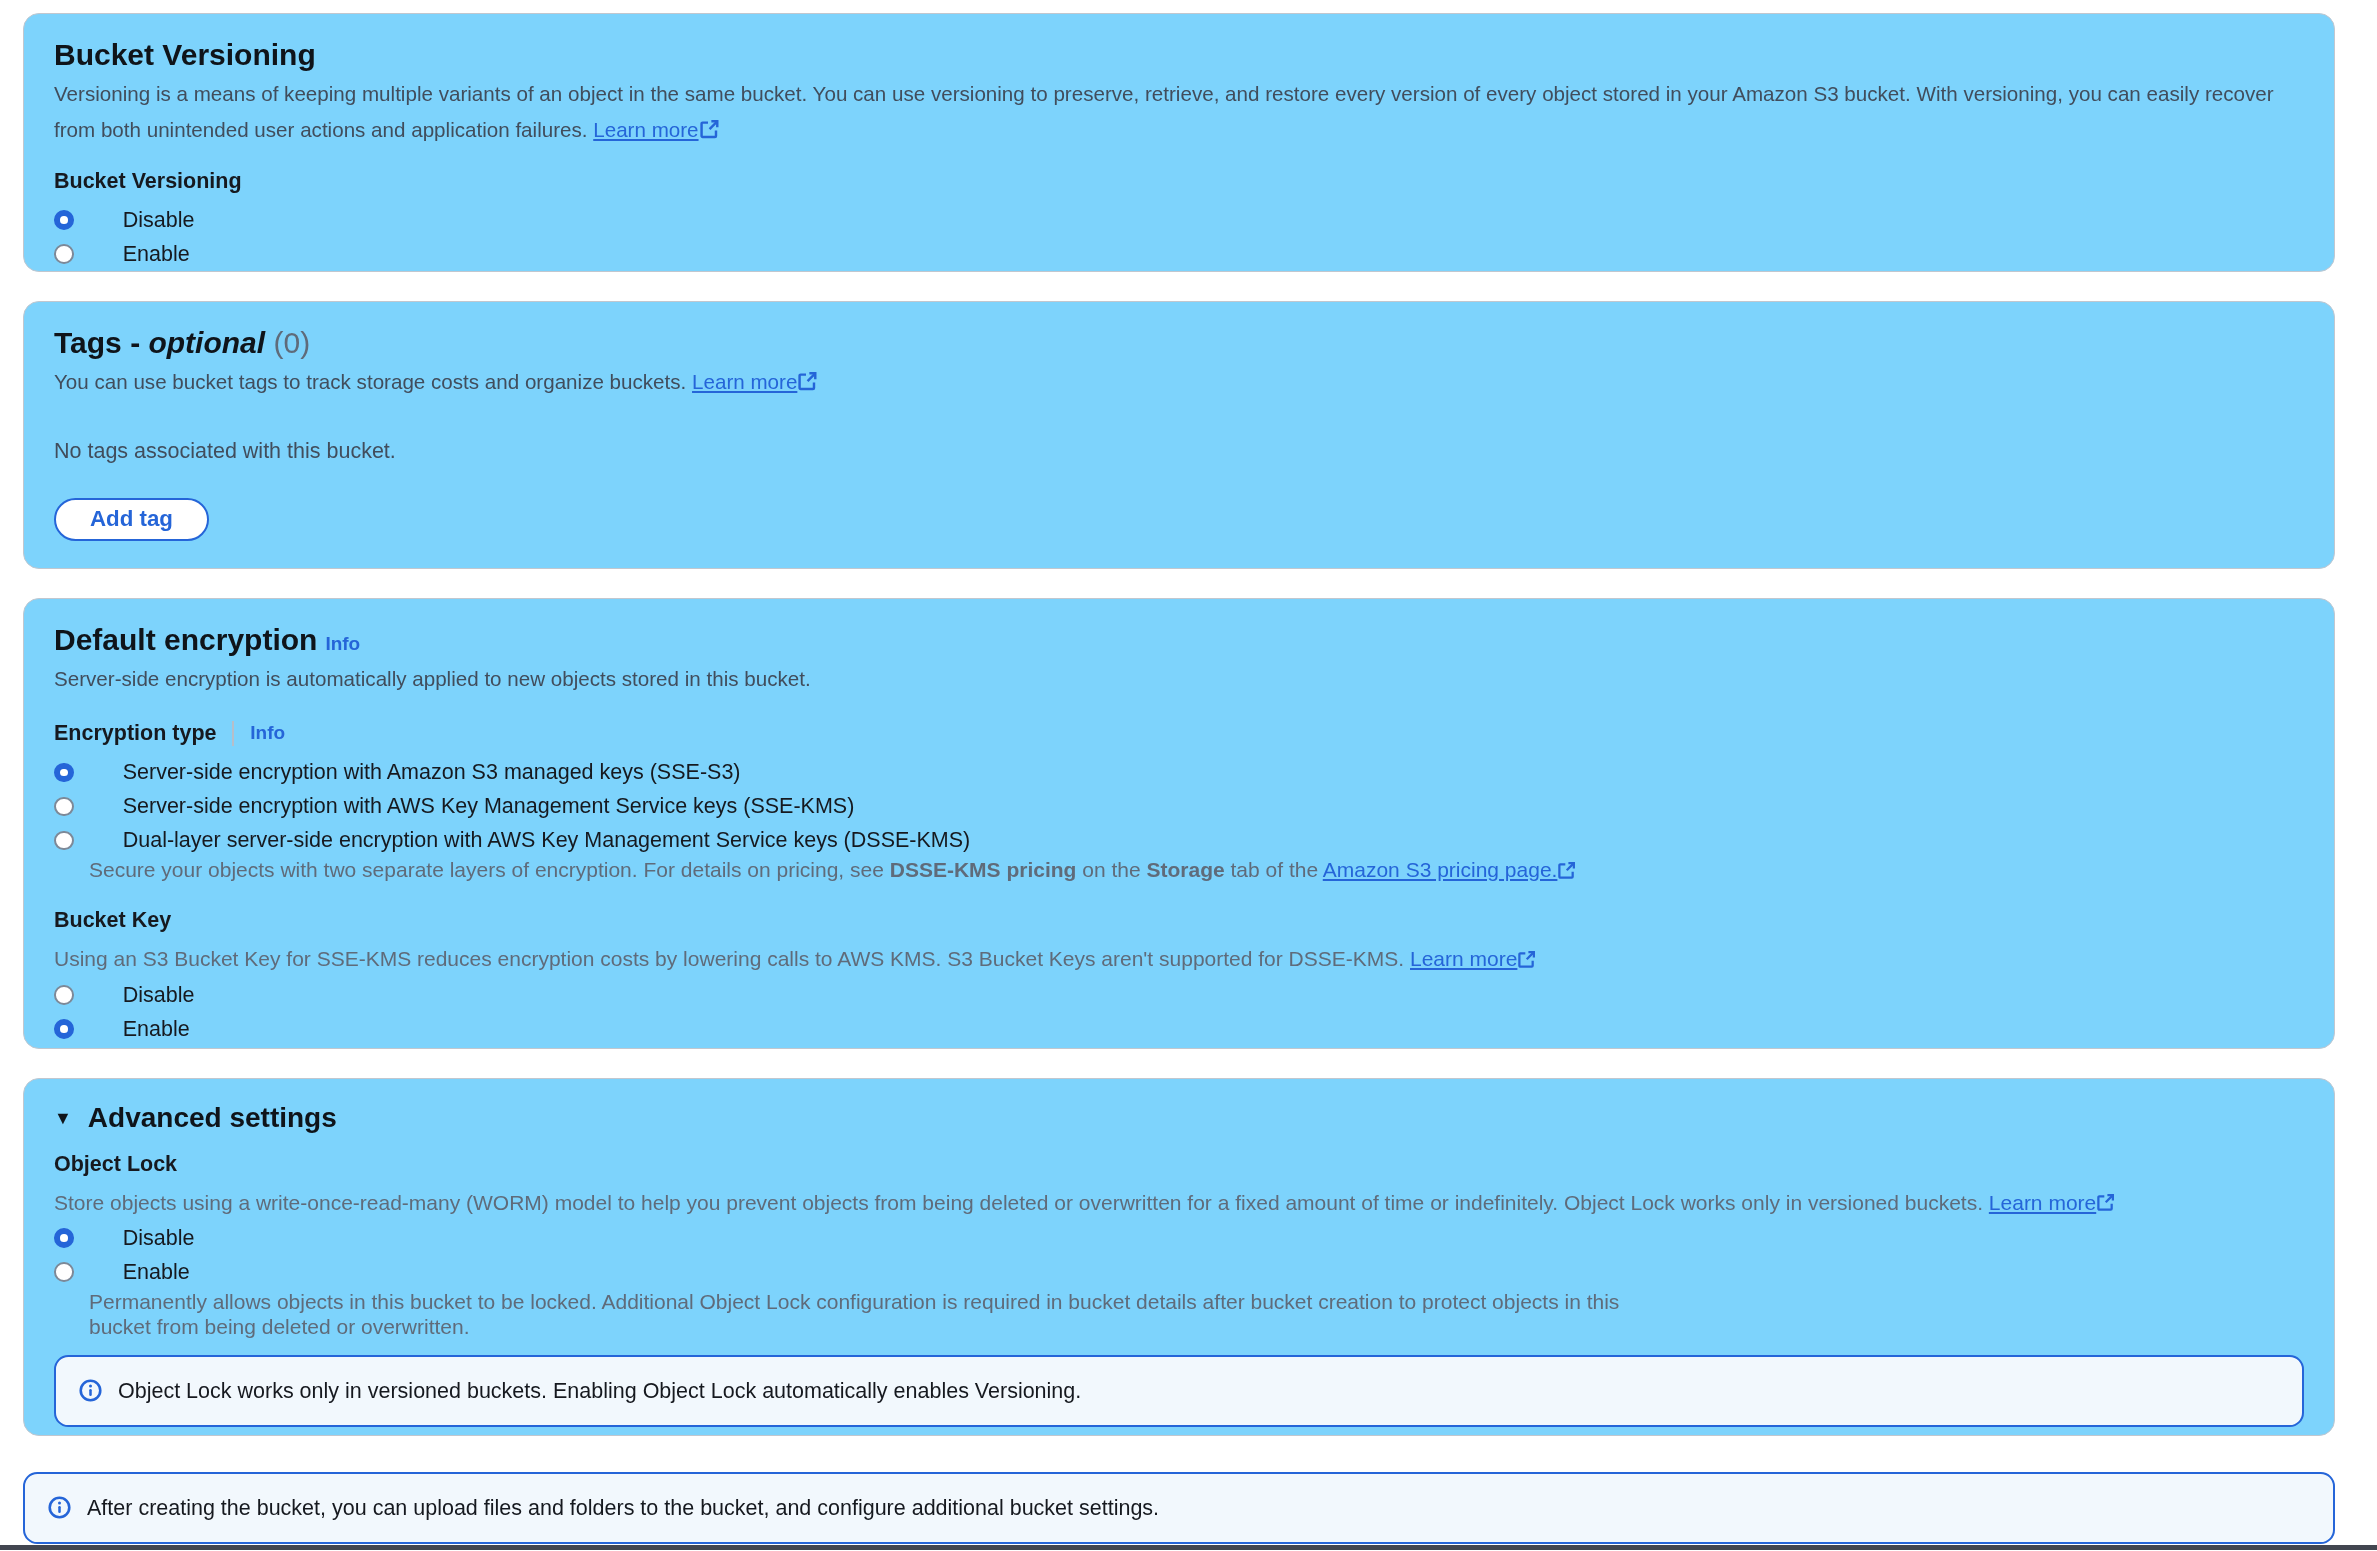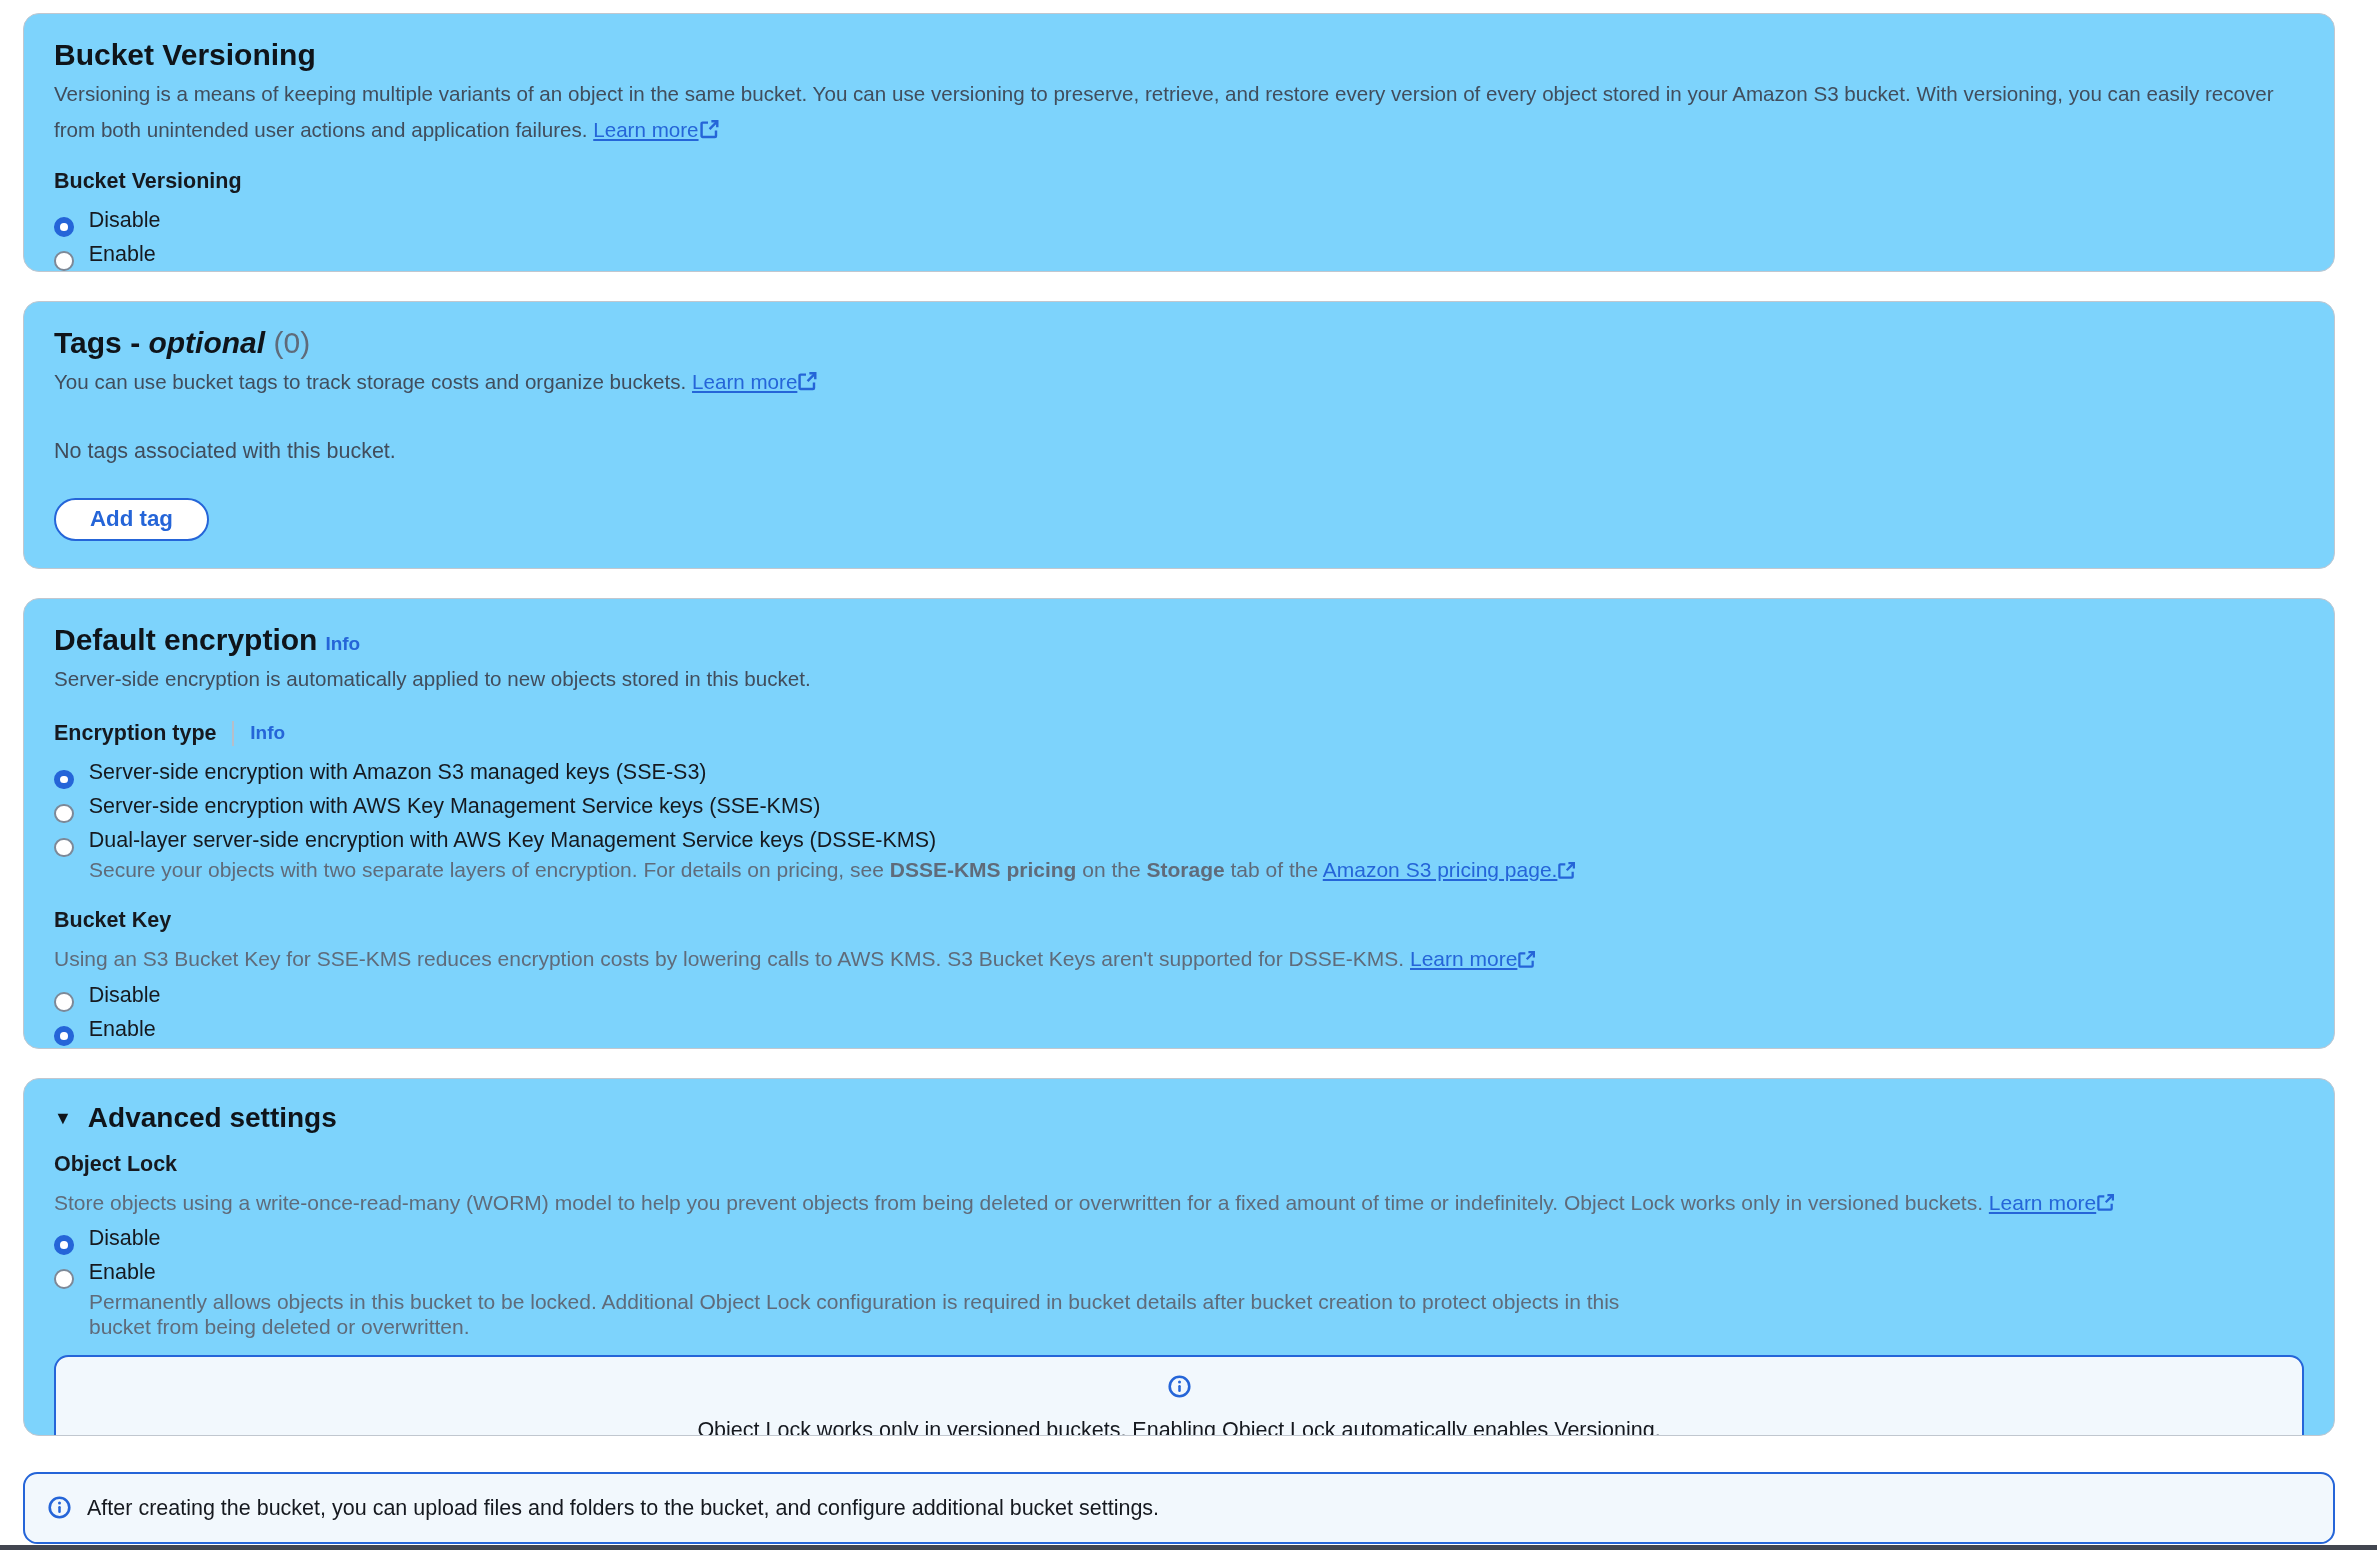--- a/index.html
+++ b/index.html
@@ -28,21 +28,21 @@
   .card-encryption{height:451px;}
   .card-advanced{height:358px;}
   h2{font-size:30px;line-height:39px;margin:0;color:var(--heading);font-weight:700;}
   .h2-row{display:flex;align-items:baseline;gap:8px;}
   .title-count{color:var(--muted);font-weight:400;}
   .title-optional{font-style:italic;}
   .card-desc{font-size:20.6px;line-height:36px;color:var(--desc);margin-top:1.8px;}
   .field-label{font-size:21.5px;font-weight:700;color:var(--text);margin-top:18px;line-height:30px;}
   .small-desc{font-size:21px;line-height:27px;color:var(--muted);margin-top:10px;}
   .radio-group{margin-top:7.2px;}
-  .radio-row{display:flex;align-items:flex-end;height:34px;cursor:pointer;}
+  .radio-row{display:flex;align-items:center;height:34px;cursor:pointer;gap:34px;}
   .radio{
     width:19.7px;height:19.7px;border-radius:50%;border:2.7px solid #7d8998;
     background:#fff;flex:none;
   }
   .radio.selected{border:6.3px solid var(--accent);}
   .radio-label{margin-left:15px;font-size:21.5px;color:var(--text);line-height:34px;}
   .radio-note{font-size:21px;line-height:25px;color:var(--muted);margin-left:35px;max-width:1573px;}
   a.link{color:var(--accent);text-decoration:underline;cursor:pointer;}
   .link-wrap{white-space:nowrap;}
   .info-link{
@@ -58,21 +58,21 @@
     font-family:"Liberation Sans","DejaVu Sans",sans-serif;
   }
   .adv-header{display:flex;align-items:center;gap:16px;cursor:pointer;line-height:36px;}
   .adv-title{font-size:28px;font-weight:700;color:var(--heading);}
   .caret{font-size:18px;color:var(--heading);}
   .alert{
     display:flex;align-items:center;gap:16px;
     border:2.7px solid var(--accent);border-radius:14.3px;background:var(--alert-bg);
     padding:18px 23px;font-size:21.5px;color:var(--text);line-height:32px;
   }
-  .card-alert{margin-top:16px;flex-direction:column;}
+  .card-alert{margin-top:16px;}
   .footer-alert{margin:36px 0 0 0;}
   .info-icon{flex:none;color:var(--accent);display:block;}
   .ext-icon{display:inline-block;vertical-align:-2.7px;color:var(--accent);}
   .bottom-strip{position:absolute;left:0;top:1545px;width:2377px;height:4.5px;background:#424650;}
   strong{font-weight:700;}
 </style>
 </head>
 <body>
 
 <div class="page">

